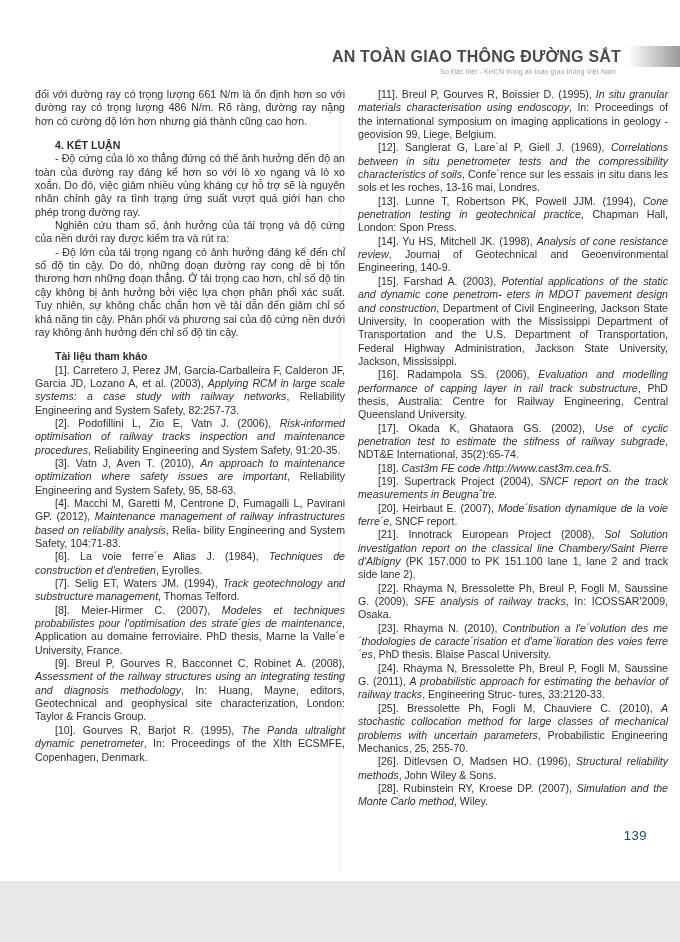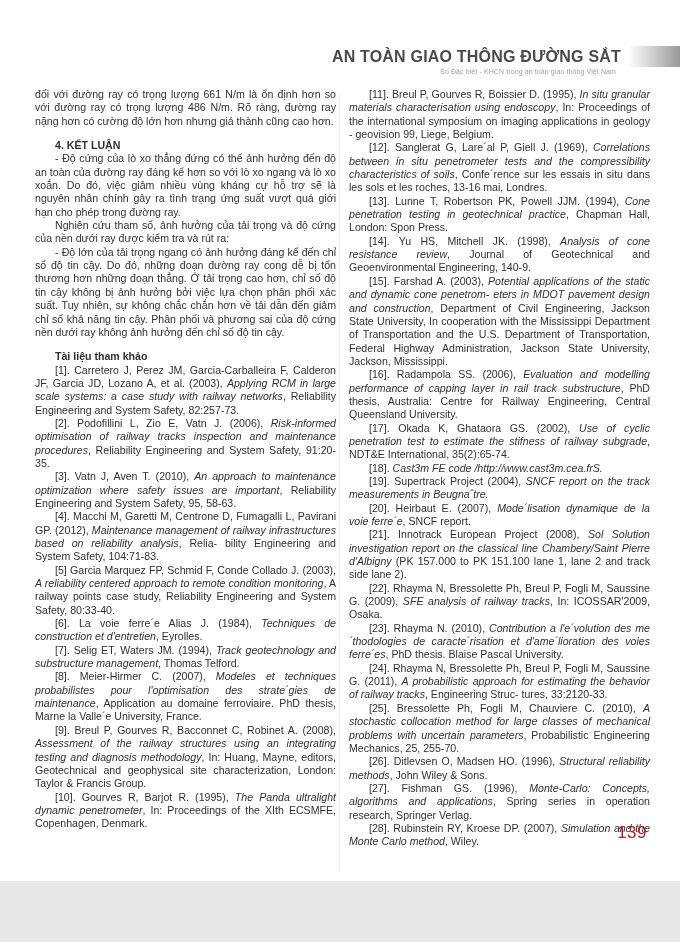--- a/index.html
+++ b/index.html
@@ -16,32 +16,32 @@
     white-space:nowrap;line-height:20px;
   }
   .hdr-bar{width:52px;height:21px;margin-left:7px;flex:0 0 auto;
     background:linear-gradient(to right,#ffffff,#999999);}
   .hdr-sub{
     text-align:right;padding-right:64px;font-size:7px;color:#a0a0a0;
     margin-top:1px;letter-spacing:0.1px;
   }
   
   .cols{
-    position:absolute;top:88px;left:35px;right:30px;
+    position:absolute;top:88px;left:35px;right:12px;
     display:flex;gap:13px;
     font-size:10.6px;line-height:13.35px;text-align:justify;
   }
   .col{width:50%;}
   .divider{position:absolute;left:339px;top:94px;height:778px;width:1px;background:#ededed;}
   p.para{margin:0;text-indent:20px;}
   p.para.noindent{text-indent:0;}
   p.heading{margin:11px 0 0 0;font-weight:bold;text-indent:20px;}
   em{font-style:italic;}
   .pgnum{
-    position:absolute;right:33px;bottom:38px;font-size:17px;color:#b91c1c;
+    position:absolute;right:33px;bottom:38px;font-size:13px;color:#0c4a6e;
     letter-spacing:0.5px;
   }
 </style>
 </head>
 <body>
 
 <div class="page">
 
   <header class="hdr">
     <div class="hdr-row">
@@ -58,21 +58,20 @@
         <p class="para noindent"><span>đối với đường ray có trọng lượng 661 N/m là ổn định hơn so với đường ray có trọng lượng 486 N/m. Rõ ràng, đường ray nặng hơn có cường độ lớn hơn nhưng giá thành cũng cao hơn.</span></p>
         <p class="heading">4. KẾT LUẬN</p>
         <p class="para"><span>- Độ cứng của lò xo thẳng đứng có thể ảnh hưởng đến độ an toàn của đường ray đáng kể hơn so với lò xo ngang và lò xo xoắn. Do đó, việc giảm nhiều vùng kháng cự hỗ trợ sẽ là nguyên nhân chính gây ra tình trạng ứng suất vượt quá giới hạn cho phép trong đường ray.</span></p>
         <p class="para"><span>Nghiên cứu tham số, ảnh hưởng của tải trọng và độ cứng của nền dưới ray được kiểm tra và rút ra:</span></p>
         <p class="para"><span>- Độ lớn của tải trọng ngang có ảnh hưởng đáng kể đến chỉ số độ tin cậy. Do đó, những đoạn đường ray cong dễ bị tổn thương hơn những đoạn thẳng. Ở tải trọng cao hơn, chỉ số độ tin cậy không bị ảnh hưởng bởi việc lựa chọn phân phối xác suất. Tuy nhiên, sự không chắc chắn hơn về tải dẫn đến giảm chỉ số khả năng tin cậy. Phân phối và phương sai của độ cứng nền dưới ray không ảnh hưởng đến chỉ số độ tin cậy.</span></p>
         <p class="heading">Tài liệu tham khảo</p>
         <p class="para"><span>[1]. Carretero J, Perez JM, Garcia-Carballeira F, Calderon JF, Garcia JD, Lozano A, et al. (2003), </span><em>Applying RCM in large scale systems: a case study with railway networks</em><span>, Reliability Engineering and System Safety, 82:257-73.</span></p>
         <p class="para"><span>[2]. Podofillini L, Zio E, Vatn J. (2006), </span><em>Risk-informed optimisation of railway tracks inspection and maintenance procedures</em><span>, Reliability Engineering and System Safety, 91:20-35.</span></p>
         <p class="para"><span>[3]. Vatn J, Aven T. (2010), </span><em>An approach to maintenance optimization where safety issues are important</em><span>, Reliability Engineering and System Safety, 95, 58-63.</span></p>
         <p class="para"><span>[4]. Macchi M, Garetti M, Centrone D, Fumagalli L, Pavirani GP. (2012), </span><em>Maintenance management of railway infrastructures based on reliability analysis</em><span>, Relia- bility Engineering and System Safety, 104:71-83.</span></p>
-        <p class="para"><span>[5] Garcia Marquez FP, Schmid F, Conde Collado J. (2003), </span><em>A reliability centered approach to remote condition monitoring</em><span>, A railway points case study, Reliability Engineering and System Safety, 80:33-40.</span></p>
         <p class="para"><span>[6]. La voie ferre´e Alias J. (1984), </span><em>Techniques de construction et d'entretien</em><span>, Eyrolles.</span></p>
         <p class="para"><span>[7]. Selig ET, Waters JM. (1994), </span><em>Track geotechnology and substructure management</em><span>, Thomas Telford.</span></p>
         <p class="para"><span>[8]. Meier-Hirmer C. (2007), </span><em>Modeles et techniques probabilistes pour l'optimisation des strate´gies de maintenance</em><span>, Application au domaine ferroviaire. PhD thesis, Marne la Valle´e University, France.</span></p>
         <p class="para"><span>[9]. Breul P, Gourves R, Bacconnet C, Robinet A. (2008), </span><em>Assessment of the railway structures using an integrating testing and diagnosis methodology</em><span>, In: Huang, Mayne, editors, Geotechnical and geophysical site characterization, London: Taylor &amp; Francis Group.</span></p>
         <p class="para"><span>[10]. Gourves R, Barjot R. (1995), </span><em>The Panda ultralight dynamic penetrometer</em><span>, In: Proceedings of the XIth ECSMFE, Copenhagen, Denmark.</span></p>
       </div>
     <div class="col" id="col-right">
         <p class="para"><span>[11]. Breul P, Gourves R, Boissier D. (1995), </span><em>In situ granular materials characterisation using endoscopy</em><span>, In: Proceedings of the international symposium on imaging applications in geology - geovision 99, Liege, Belgium.</span></p>
         <p class="para"><span>[12]. Sanglerat G, Lare´al P, Giell J. (1969), </span><em>Correlations between in situ penetrometer tests and the compressibility characteristics of soils</em><span>, Confe´rence sur les essais in situ dans les sols et les roches, 13-16 mai, Londres.</span></p>
         <p class="para"><span>[13]. Lunne T, Robertson PK, Powell JJM. (1994), </span><em>Cone penetration testing in geotechnical practice</em><span>, Chapman Hall, London: Spon Press.</span></p>
@@ -82,20 +81,19 @@
         <p class="para"><span>[17]. Okada K, Ghataora GS. (2002), </span><em>Use of cyclic penetration test to estimate the stifness of railway subgrade</em><span>, NDT&amp;E International, 35(2):65-74.</span></p>
         <p class="para"><span>[18]. </span><em>Cast3m FE code /http://www.cast3m.cea.frS.</em></p>
         <p class="para"><span>[19]. Supertrack Project (2004), </span><em>SNCF report on the track measurements in Beugnaˆtre.</em></p>
         <p class="para"><span>[20]. Heirbaut E. (2007), </span><em>Mode´lisation dynamique de la voie ferre´e</em><span>, SNCF report.</span></p>
         <p class="para"><span>[21]. Innotrack European Project (2008), </span><em>Sol Solution investigation report on the classical line Chambery/Saint Pierre d'Albigny</em><span> (PK 157.000 to PK 151.100 lane 1, lane 2 and track side lane 2).</span></p>
         <p class="para"><span>[22]. Rhayma N, Bressolette Ph, Breul P, Fogli M, Saussine G. (2009), </span><em>SFE analysis of railway tracks</em><span>, In: ICOSSAR'2009, Osaka.</span></p>
         <p class="para"><span>[23]. Rhayma N. (2010), </span><em>Contribution a l'e´volution des me´thodologies de caracte´risation et d'ame´lioration des voies ferre´es</em><span>, PhD thesis. Blaise Pascal University.</span></p>
         <p class="para"><span>[24]. Rhayma N, Bressolette Ph, Breul P, Fogli M, Saussine G. (2011), </span><em>A probabilistic approach for estimating the behavior of railway tracks</em><span>, Engineering Struc- tures, 33:2120-33.</span></p>
         <p class="para"><span>[25]. Bressolette Ph, Fogli M, Chauviere C. (2010), </span><em>A stochastic collocation method for large classes of mechanical problems with uncertain parameters</em><span>, Probabilistic Engineering Mechanics, 25, 255-70.</span></p>
         <p class="para"><span>[26]. Ditlevsen O, Madsen HO. (1996), </span><em>Structural reliability methods</em><span>, John Wiley &amp; Sons.</span></p>
-        <p class="para"><span>[27]. Fishman GS. (1996), </span><em>Monte-Carlo: Concepts, algorithms and applications</em><span>, Spring series in operation research, Springer Verlag.</span></p>
         <p class="para"><span>[28]. Rubinstein RY, Kroese DP. (2007), </span><em>Simulation and the Monte Carlo method</em><span>, Wiley.</span></p>
       </div>
   </div>
 
   <div class="pgnum">139</div>
 
 </div>
 
 </body></html>

